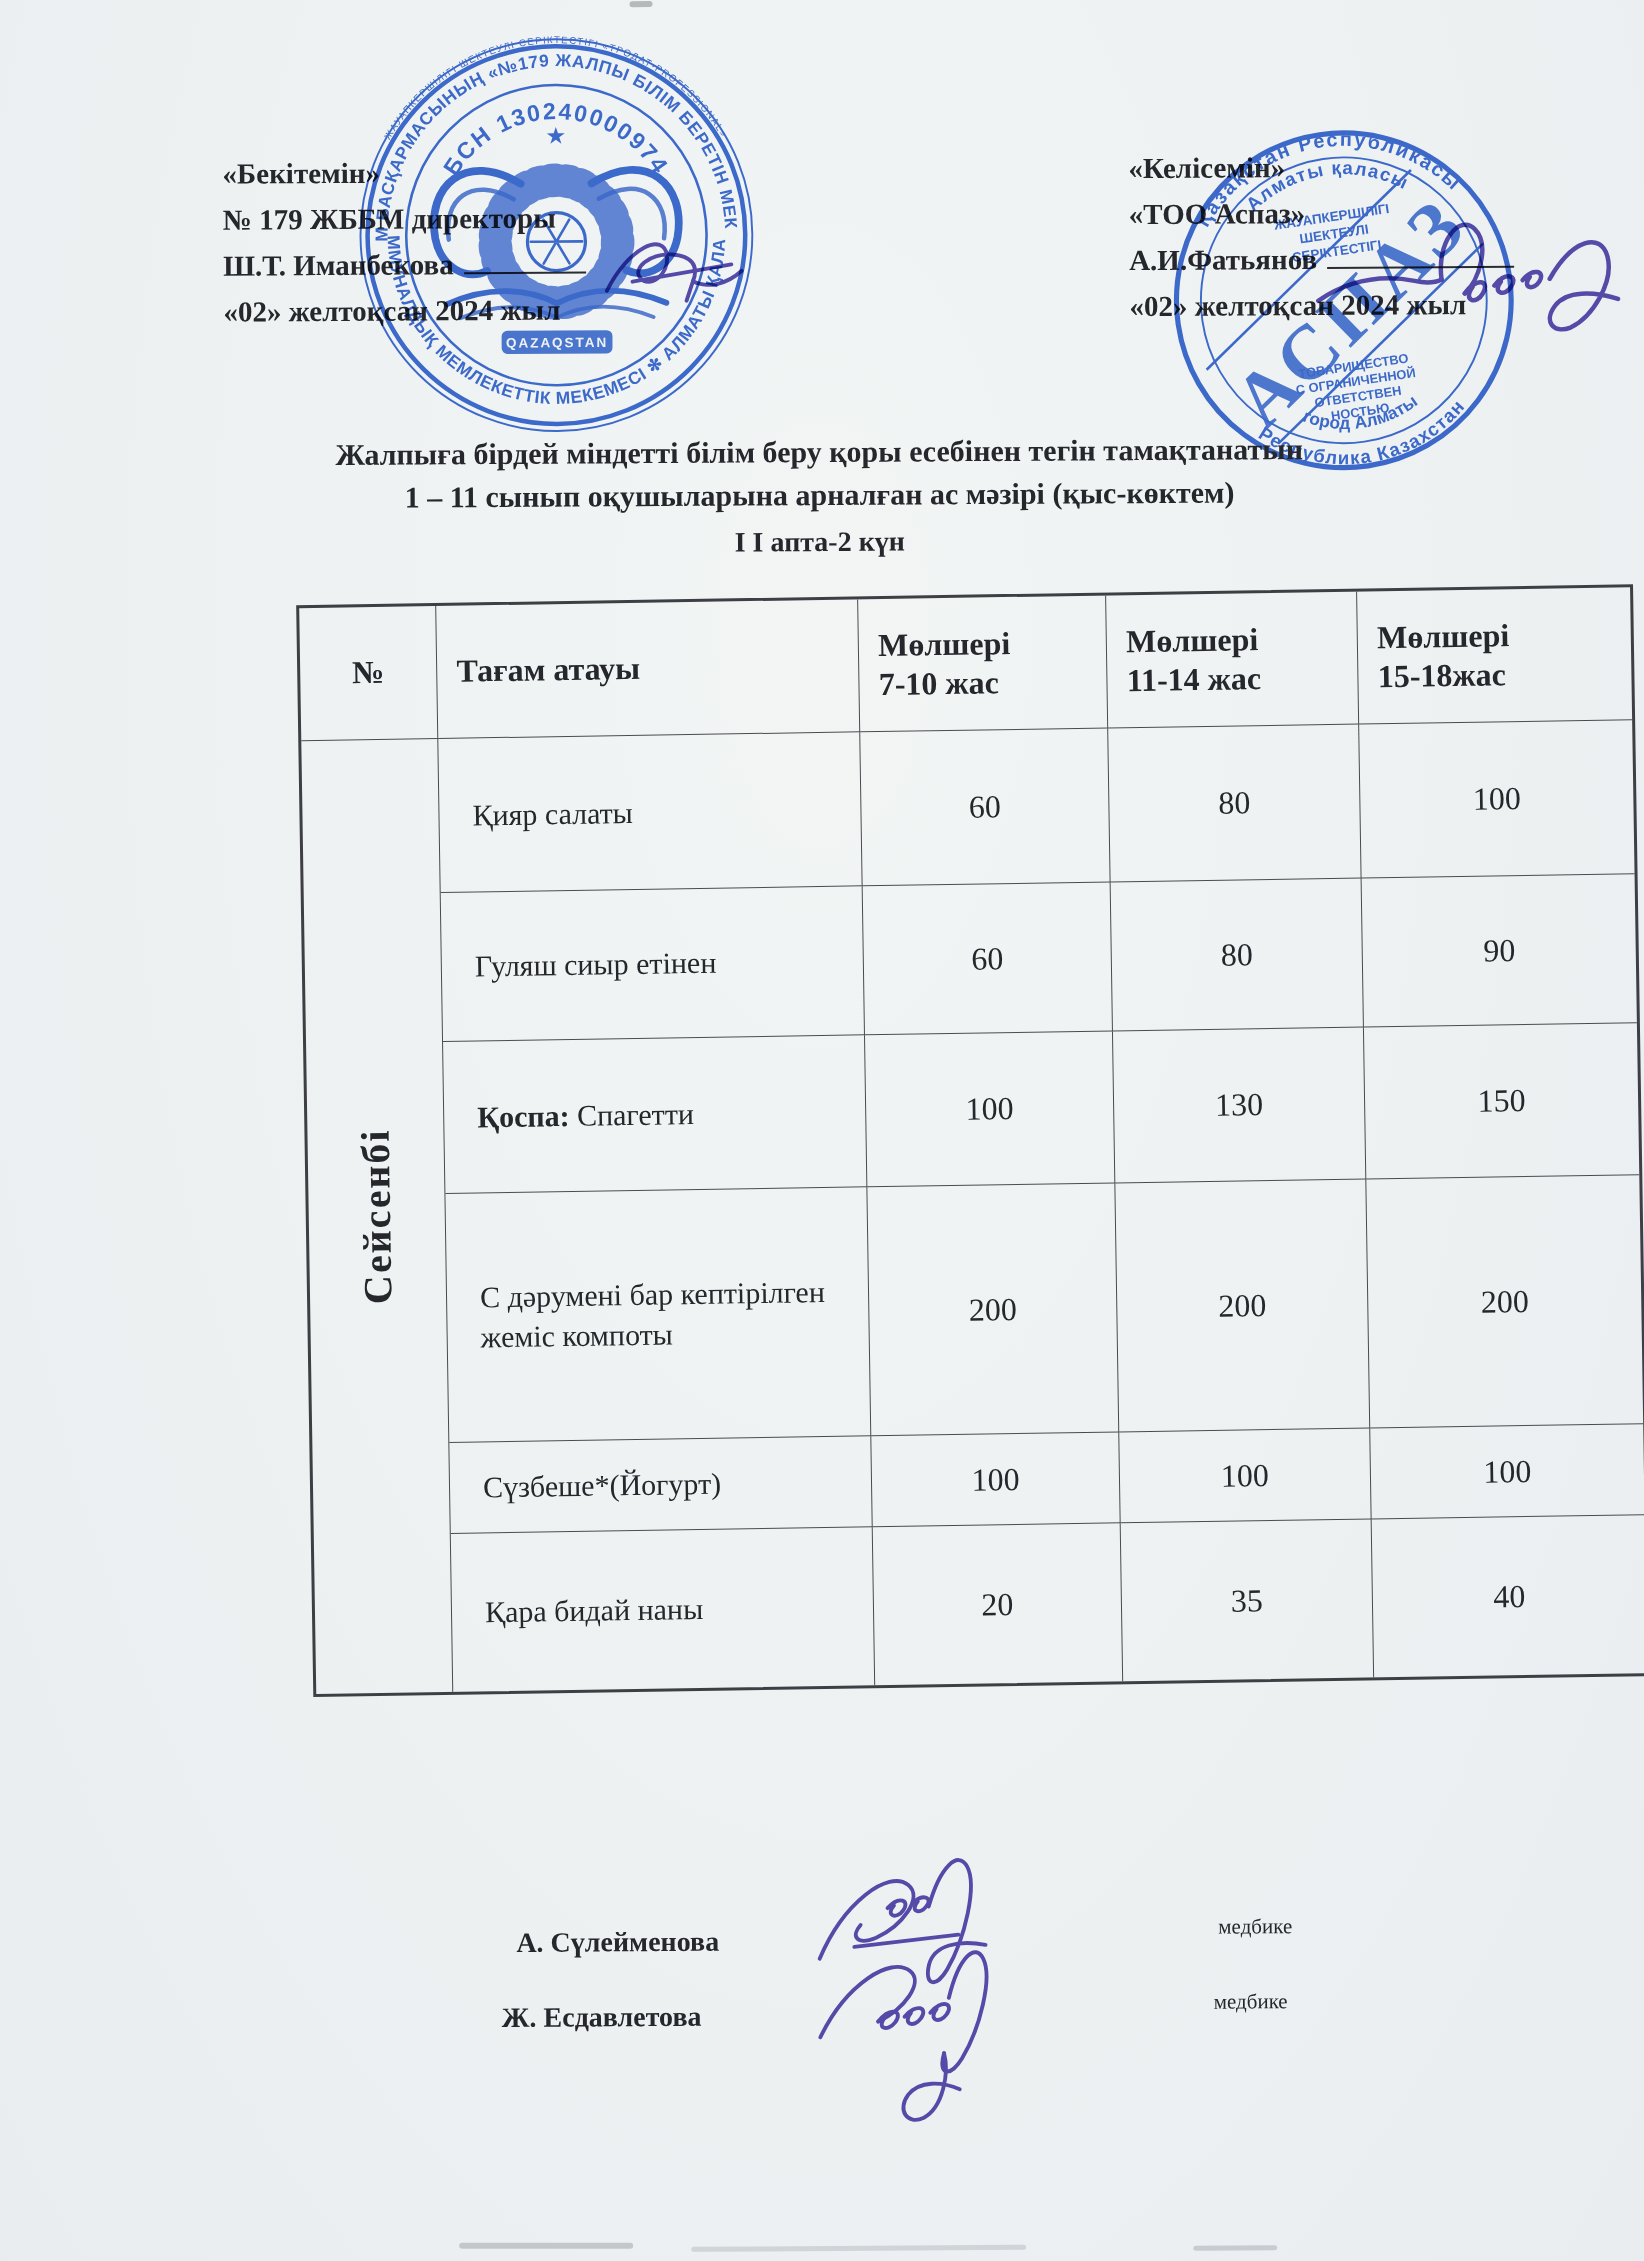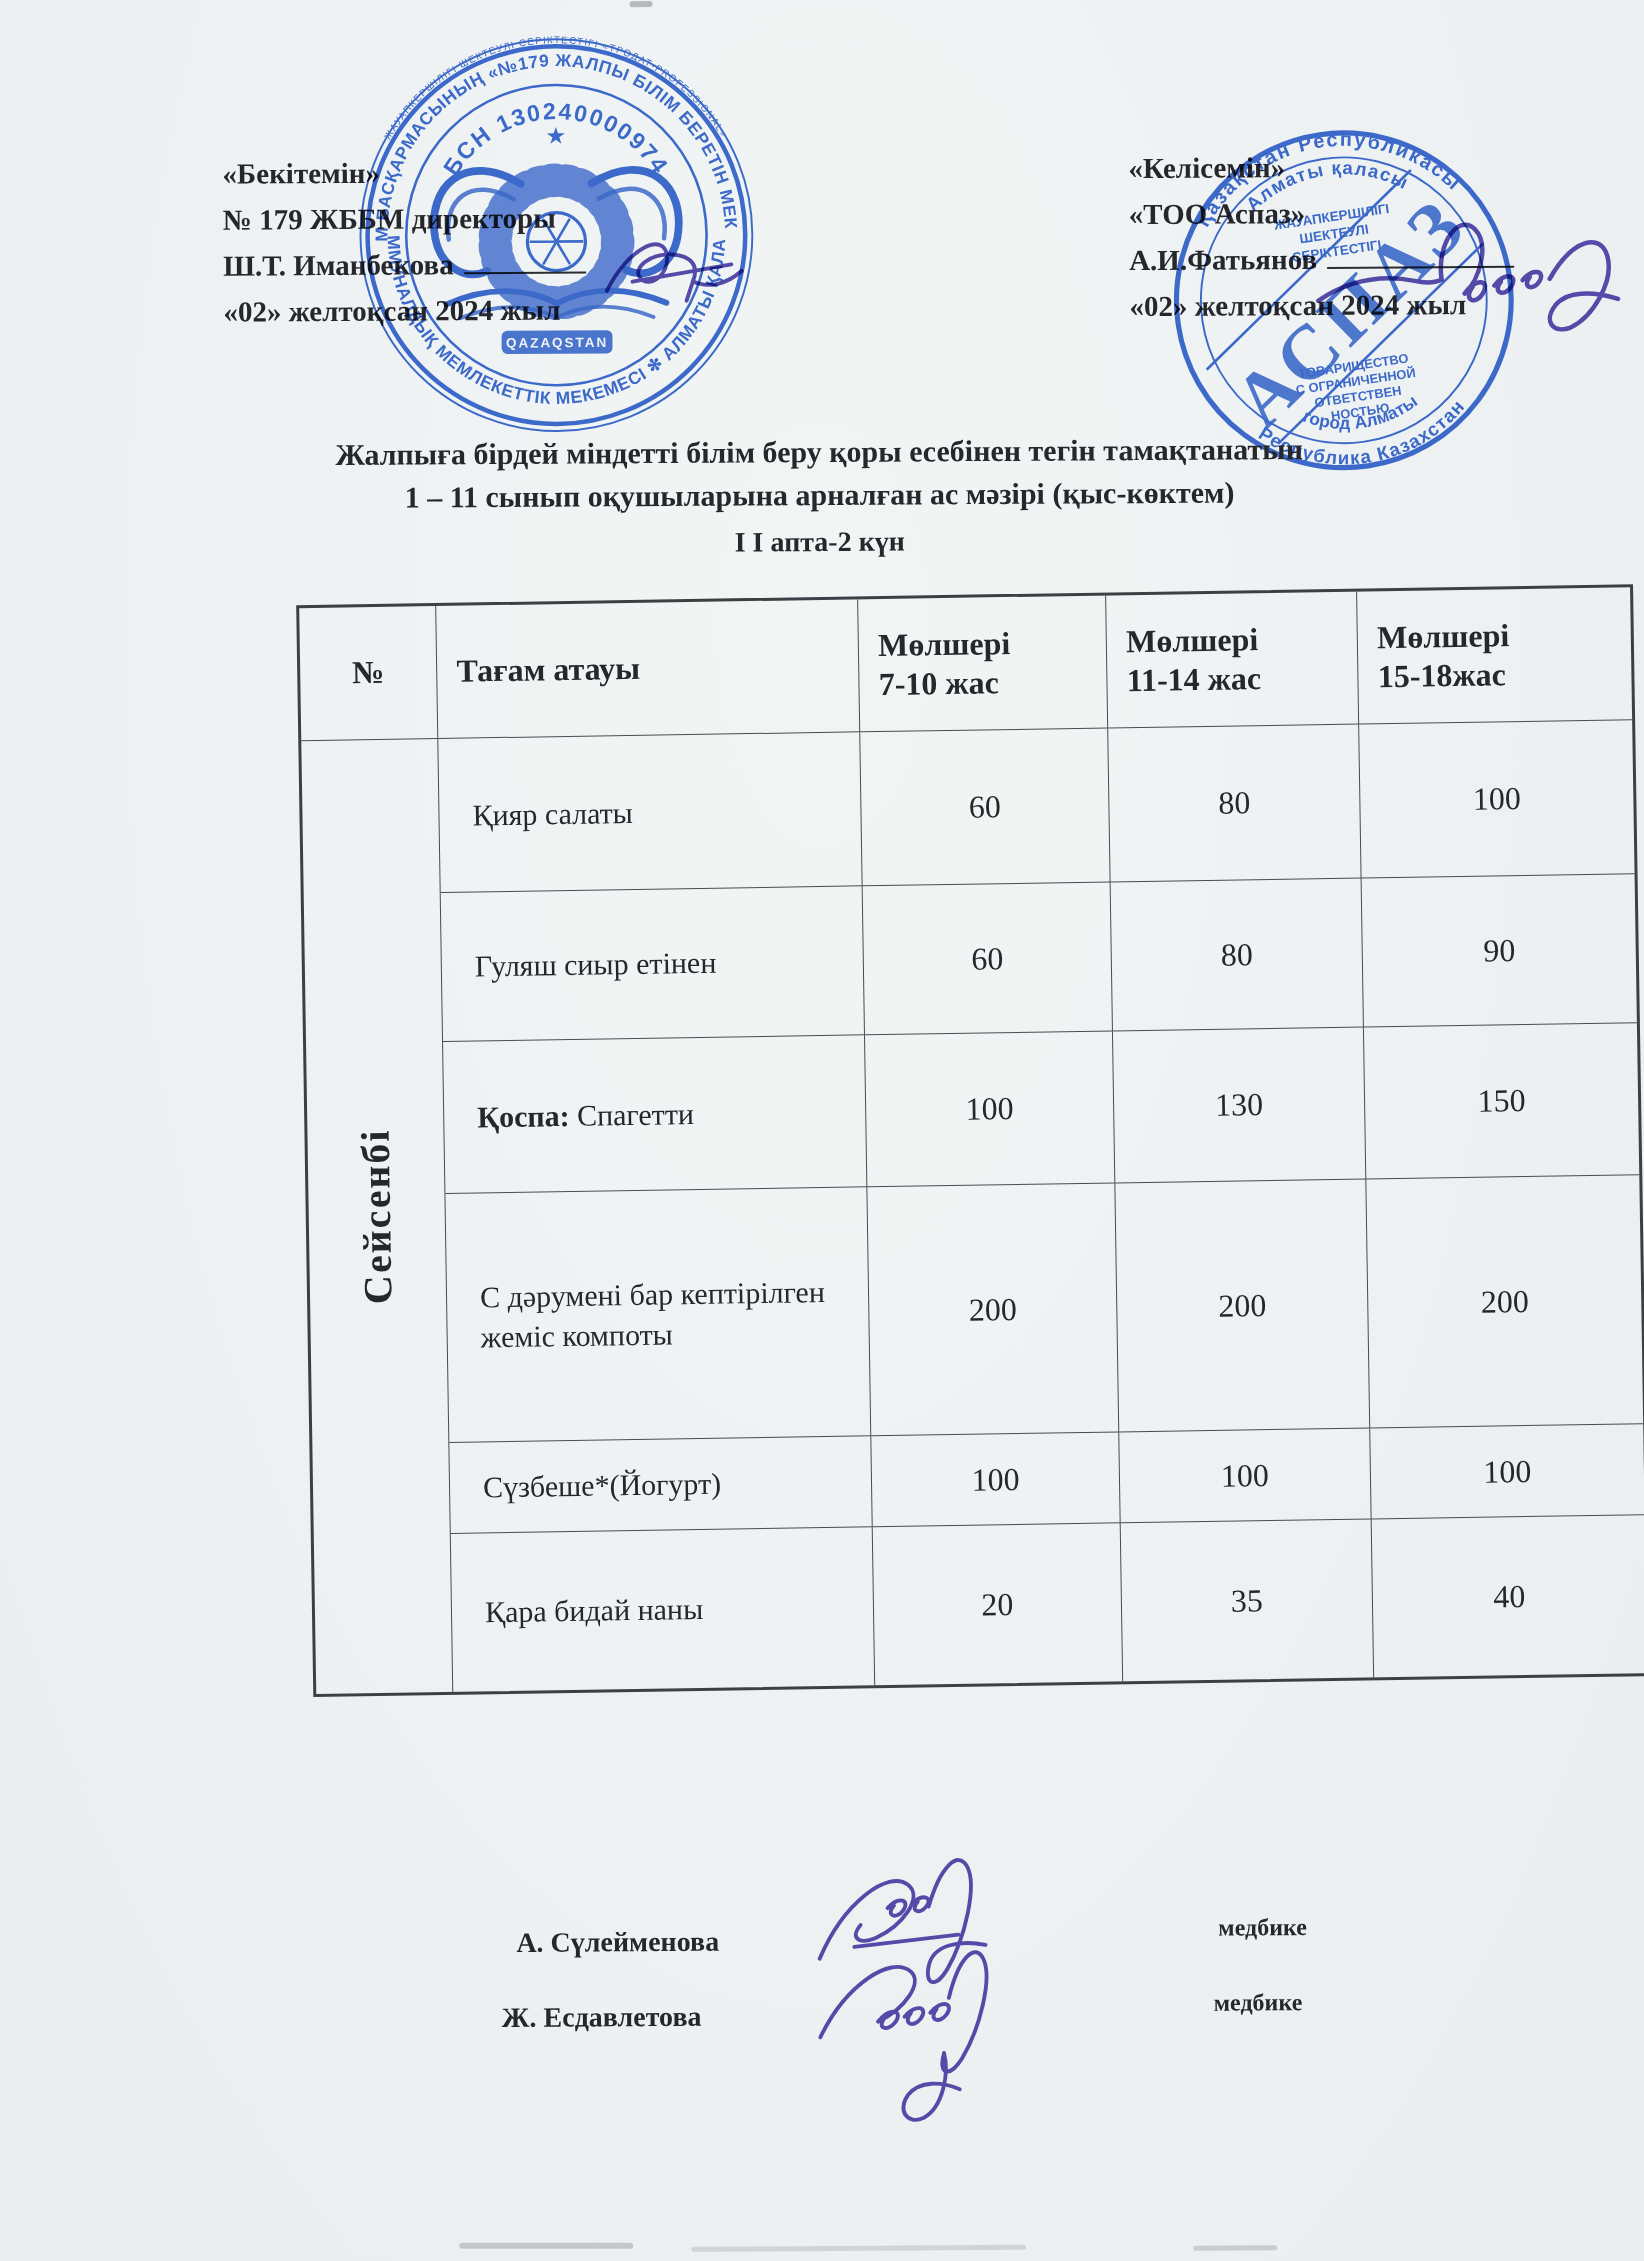--- a/index.html
+++ b/index.html
@@ -45,21 +45,21 @@
   .hstack span { display:block; }
   .cell.name { font-size:30px; line-height:1.32; padding-left:33px; padding-right:18px; }
   .cell.name .bold { font-weight:bold; }
   .cell.num  { font-size:32px; justify-content:center; }
   .day-cell  { grid-row:2/8; grid-column:1; justify-content:center; }
   .day-text  { transform:rotate(-90deg); white-space:nowrap; font-weight:bold;
                font-size:40px; letter-spacing:1.9px; }
 
   
   .sig-name { position:absolute; font-weight:bold; font-size:28px; white-space:nowrap; }
-  .sig-role { position:absolute; font-size:24px; white-space:nowrap;font-weight:bold; }
+  .sig-role { position:absolute; font-size:21px; white-space:nowrap; }
 
   
   .stamp { position:absolute; mix-blend-mode:multiply; opacity:0.93; }
   .stamp-school { left:353px;  top:26px; }
   .stamp-vendor { left:1166px; top:122px; transform:rotate(-8deg); }
   .ink { position:absolute; mix-blend-mode:multiply; }
 
   
   .smudge { position:absolute; background:#70747a; border-radius:5.2px; }
 </style>

